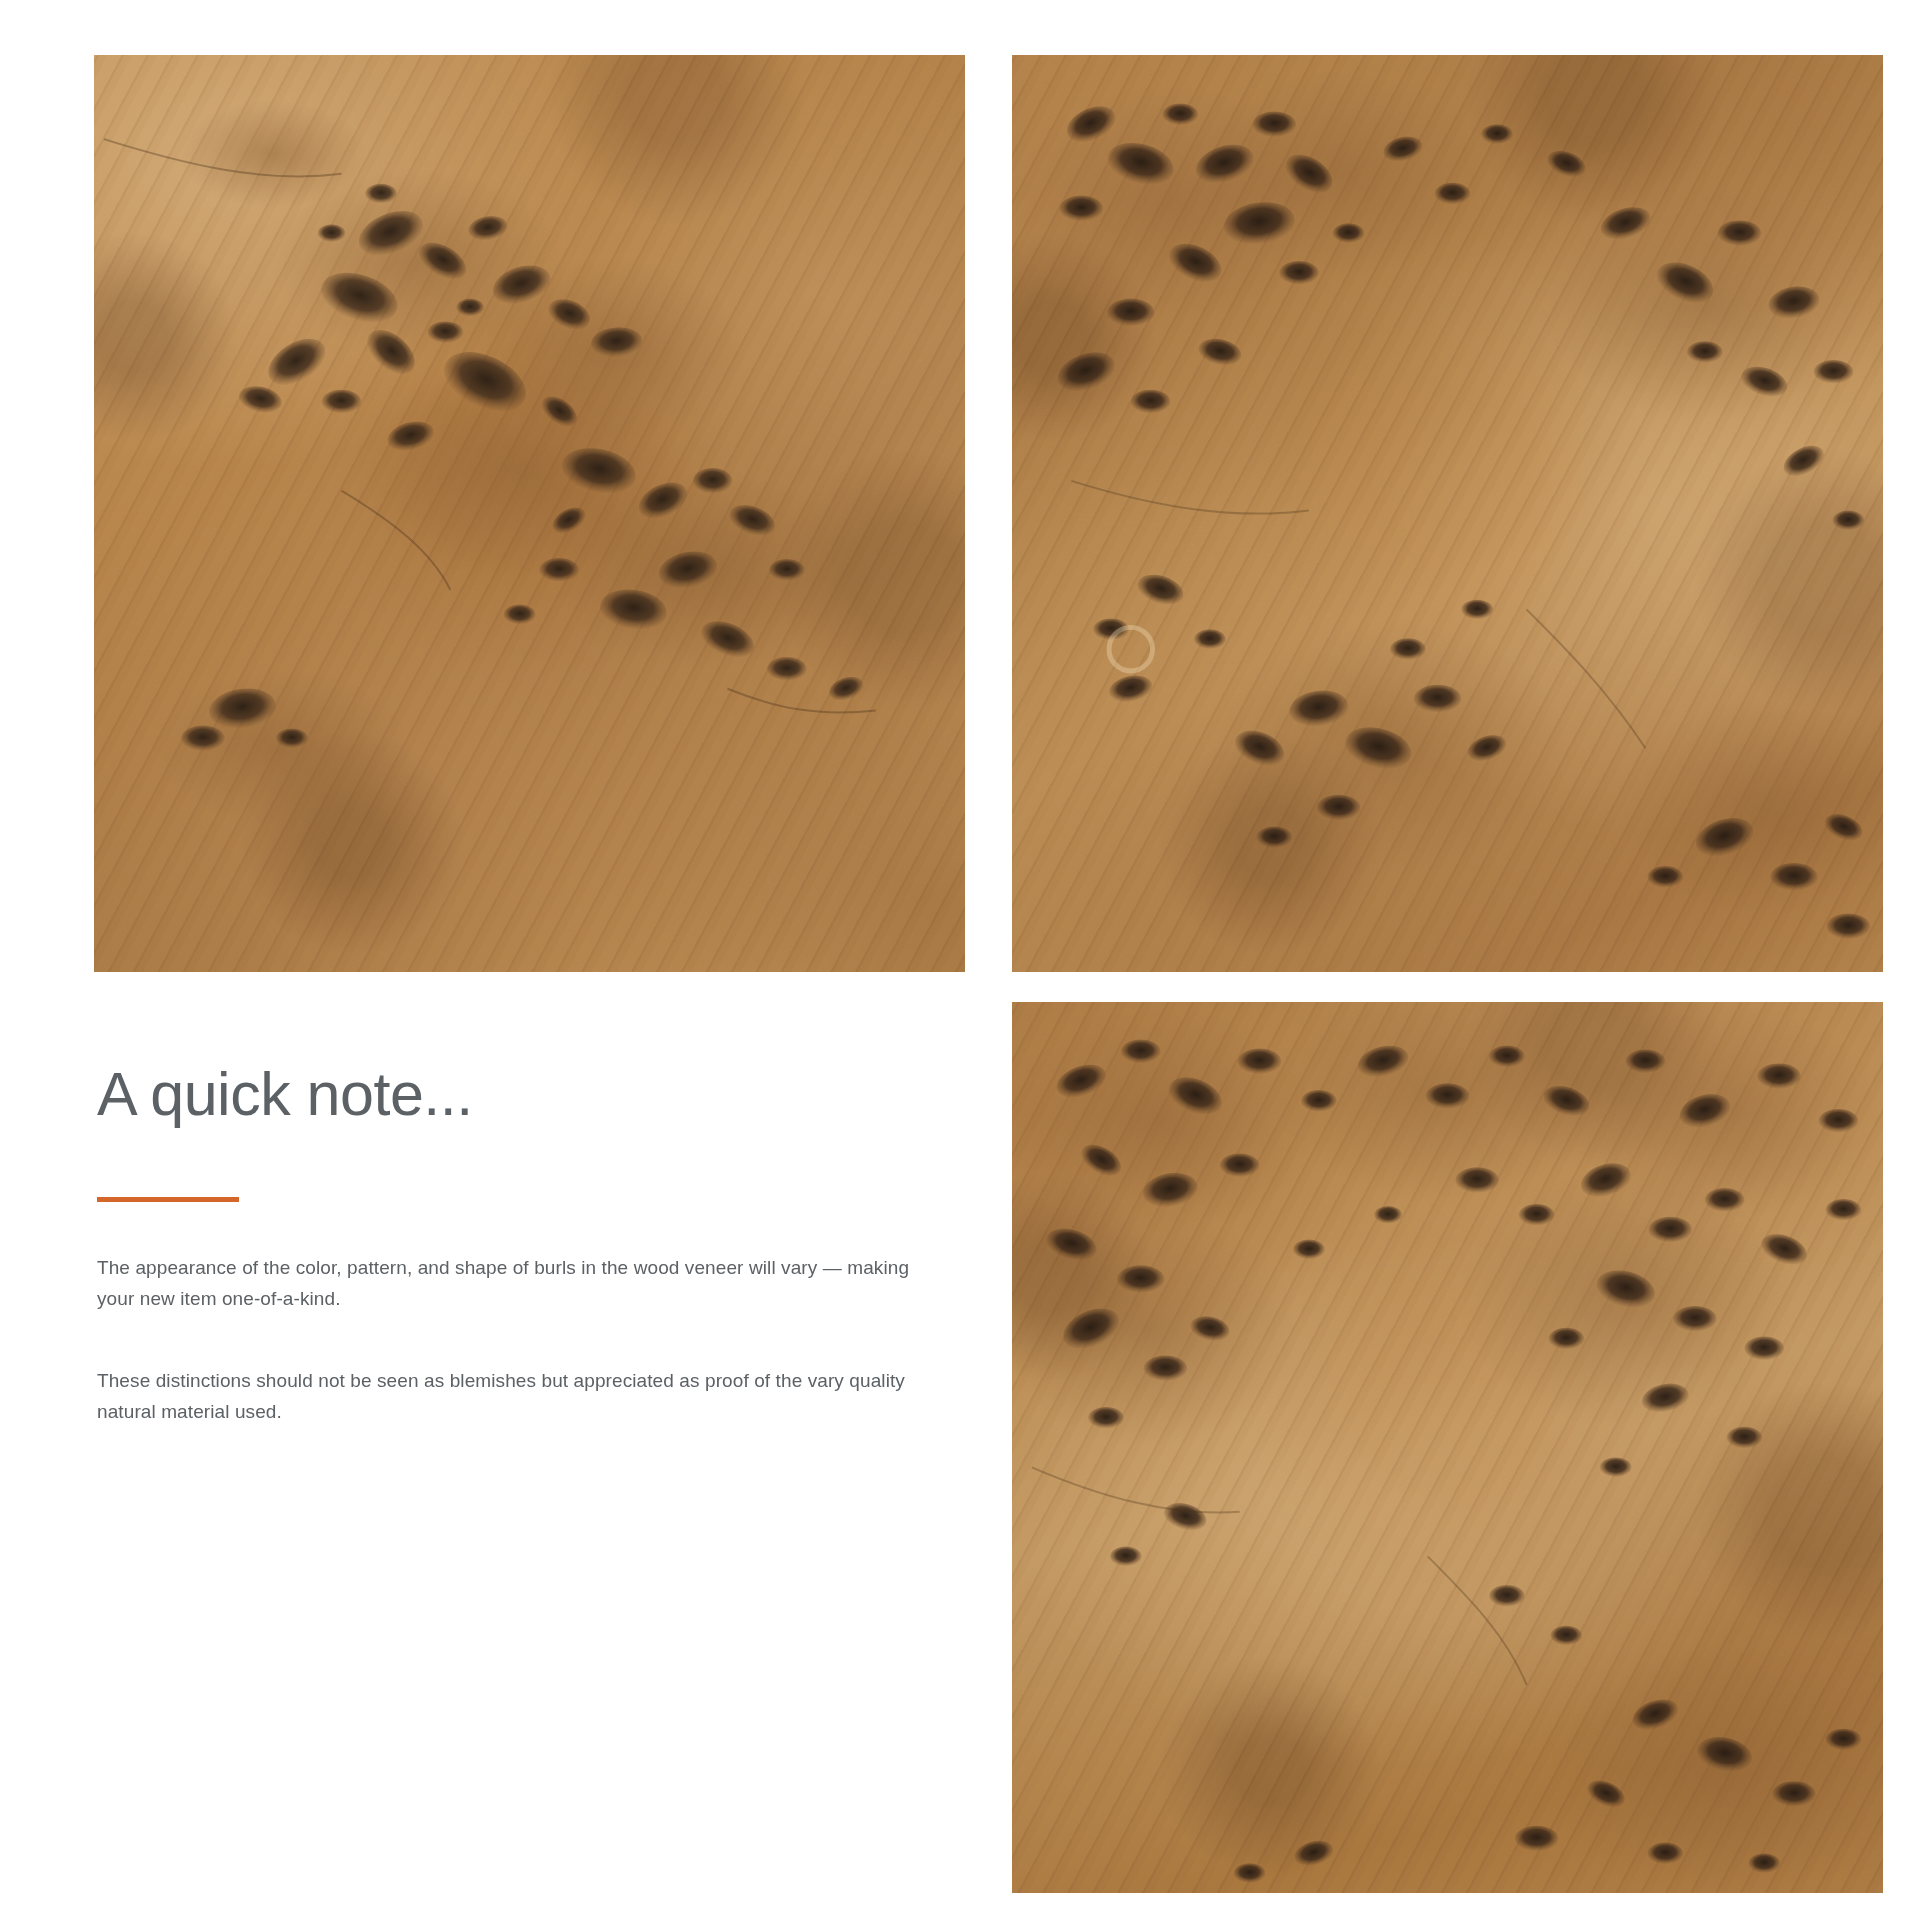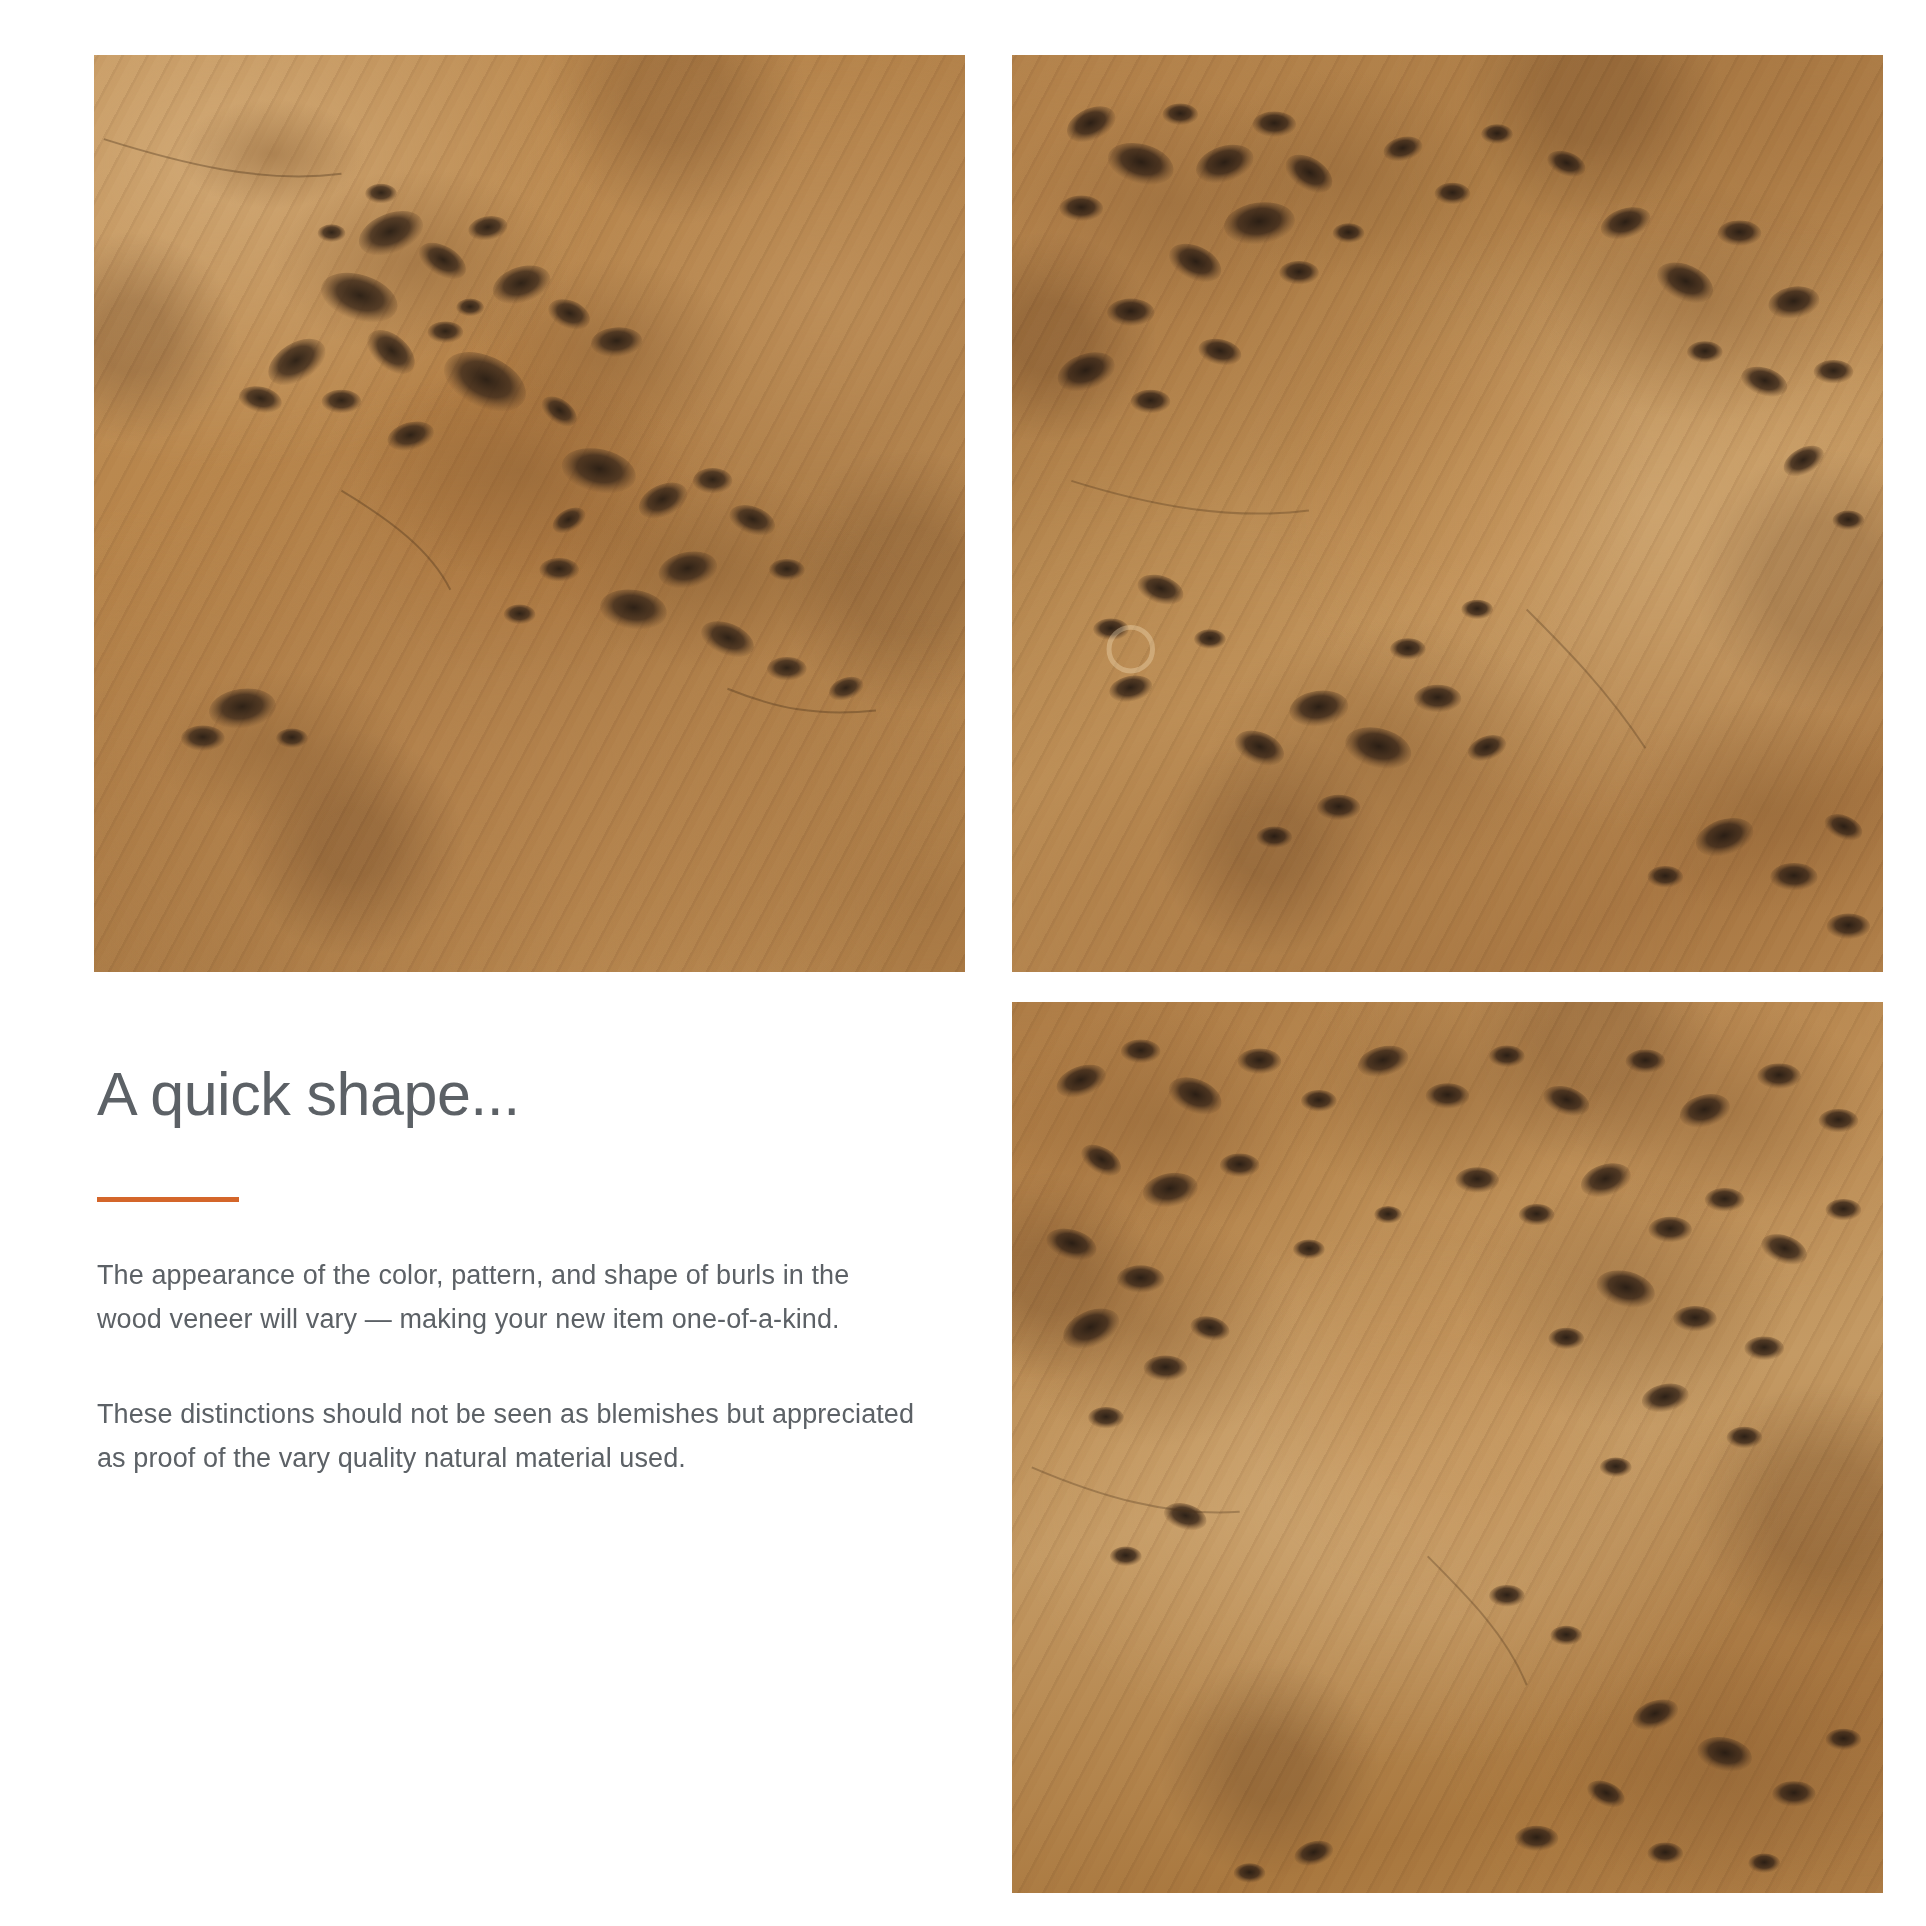--- a/index.html
+++ b/index.html
@@ -93,21 +93,21 @@
     font-size: 25px;
     font-weight: 700;
     letter-spacing: 1.4px;
     line-height: 1.58;
     color: #4c5257;
     max-width: 822px;
     text-transform: uppercase;
   }
   .note-para {
     margin: 51px 0 0 0;
-    font-size: 27px;
+    font-size: 19px;
     font-weight: 400;
     line-height: 1.63;
     color: #5c6166;
     max-width: 822px;
     letter-spacing: 0.1px;
   }
 </style>
 </head>
 <body>
 
@@ -349,20 +349,20 @@
         <ellipse cx="240" cy="880" rx="16" ry="10" fill="url(#eyeC)"></ellipse>
       </g>
       <g stroke="rgba(70,45,22,0.3)" fill="none" stroke-width="2">
         <path d="M20,470 C90,500 160,520 230,515"></path>
         <path d="M420,560 C460,600 500,640 520,690"></path>
       </g>
     </svg>
   </div>
 
   <div class="note-block" style="left:97px; top:1061px; width:842px;">
-    <h1 class="note-title">A quick shape...</h1>
+    <h1 class="note-title">A quick note...</h1>
     <div class="rule"></div>
     <p class="note-para">The appearance of the color, pattern, and shape of burls in the wood veneer will vary — making your new item one-of-a-kind.</p>
     <p class="note-para">These distinctions should not be seen as blemishes but appreciated as proof of the vary quality natural material used.</p>
   </div>
 
 </div>
 
 
 </body></html>

